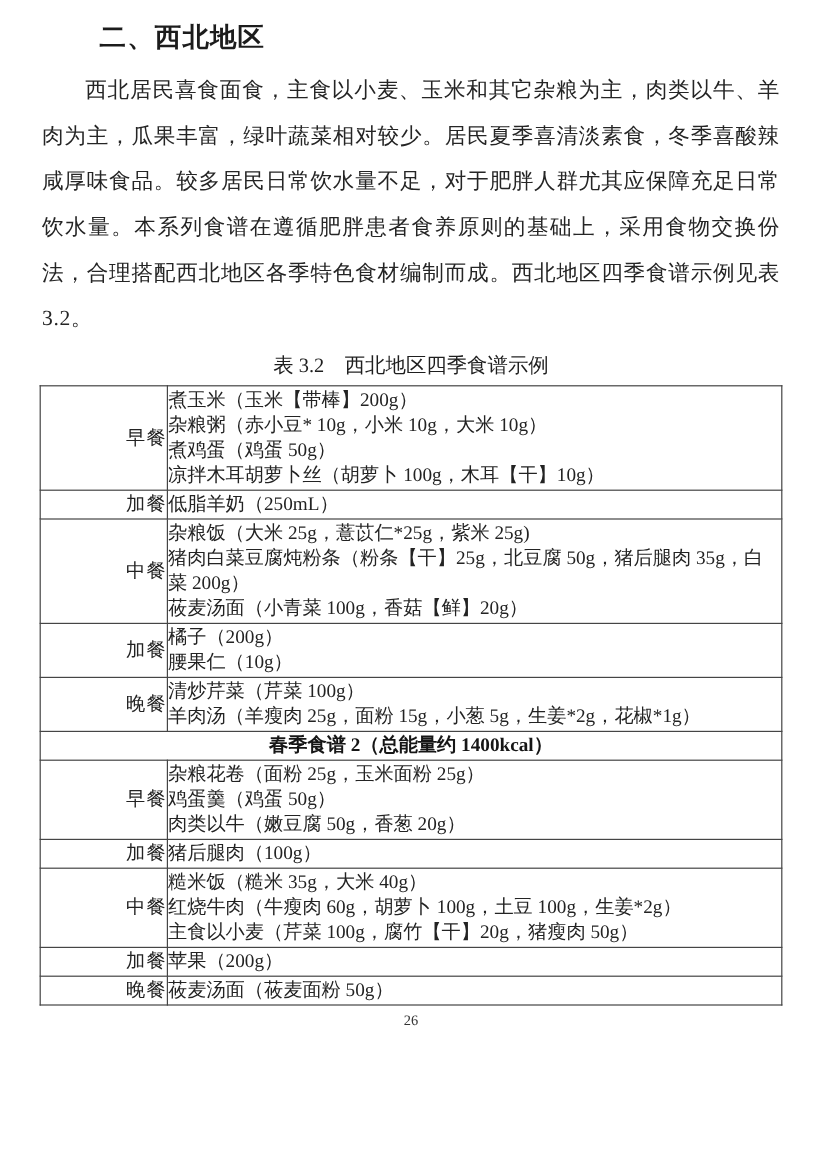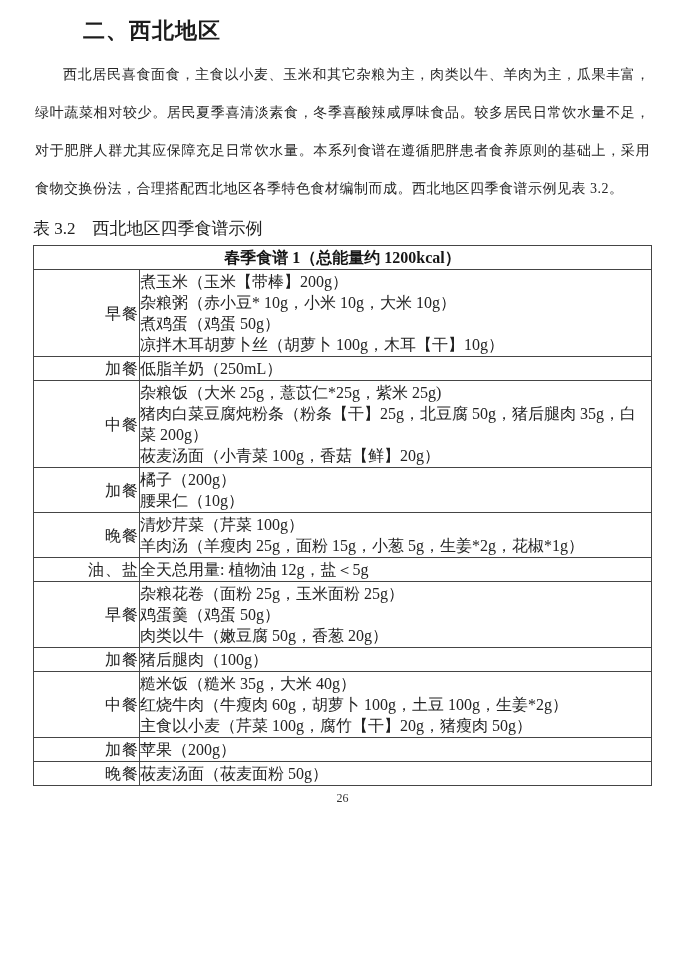--- a/index.html
+++ b/index.html
@@ -22,29 +22,30 @@
   }
   .heading {
     font-size: 22px;
     font-weight: bold;
     color: #1c1c1c;
     margin: 4px 0 10px 0;
     text-indent: 50px;
     letter-spacing: 1px;
   }
   .body-text {
-    font-size: 14px;
+    font-size: 18px;
     line-height: 38px;
     text-align: justify;
     text-indent: 2em;
     margin: 0 2px 0 2px;
     letter-spacing: 0.5px;
     color: #252525;
   }
   .caption {
+    text-align: center;
     font-size: 17px;
     color: #1e1e1e;
     margin: 9px 0 5px 0;
   }
   table.menu-table {
     width: 100%;
     border-collapse: collapse;
     font-size: 16px;
     color: #232323;
     table-layout: fixed;
@@ -90,23 +91,20 @@
   <p class="body-text">西北居民喜食面食，主食以小麦、玉米和其它杂粮为主，肉类以牛、羊肉为主，瓜果丰富，绿叶蔬菜相对较少。居民夏季喜清淡素食，冬季喜酸辣咸厚味食品。较多居民日常饮水量不足，对于肥胖人群尤其应保障充足日常饮水量。本系列食谱在遵循肥胖患者食养原则的基础上，采用食物交换份法，合理搭配西北地区各季特色食材编制而成。西北地区四季食谱示例见表 3.2。</p>
 
   <div class="caption">表 3.2　西北地区四季食谱示例</div>
 
   <table class="menu-table">
     <colgroup>
       <col style="width:106px">
       <col>
     </colgroup>
     <tbody id="menu-rows">
-        <tr class="section-title">
-          <td colspan="2">春季食谱 1（总能量约 1200kcal）</td>
-        </tr>
         <tr>
           <td class="label">早餐</td>
           <td class="dishes">
             <div>煮玉米（玉米【带棒】200g）</div>
             <div>杂粮粥（赤小豆* 10g，小米 10g，大米 10g）</div>
             <div>煮鸡蛋（鸡蛋 50g）</div>
             <div>凉拌木耳胡萝卜丝（胡萝卜 100g，木耳【干】10g）</div>
           </td>
         </tr>
         <tr>
@@ -130,25 +128,22 @@
             <div>腰果仁（10g）</div>
           </td>
         </tr>
         <tr>
           <td class="label">晚餐</td>
           <td class="dishes">
             <div>清炒芹菜（芹菜 100g）</div>
             <div>羊肉汤（羊瘦肉 25g，面粉 15g，小葱 5g，生姜*2g，花椒*1g）</div>
           </td>
         </tr>
-        <tr>
-          <td class="label">油、盐</td>
-          <td class="dishes">
-            <div>全天总用量: 植物油 12g，盐＜5g</div>
-          </td>
+        <tr class="section-title">
+          <td colspan="2">春季食谱 2（总能量约 1400kcal）</td>
         </tr>
         <tr>
           <td class="label">早餐</td>
           <td class="dishes">
             <div>杂粮花卷（面粉 25g，玉米面粉 25g）</div>
             <div>鸡蛋羹（鸡蛋 50g）</div>
             <div>肉类以牛（嫩豆腐 50g，香葱 20g）</div>
           </td>
         </tr>
         <tr>

